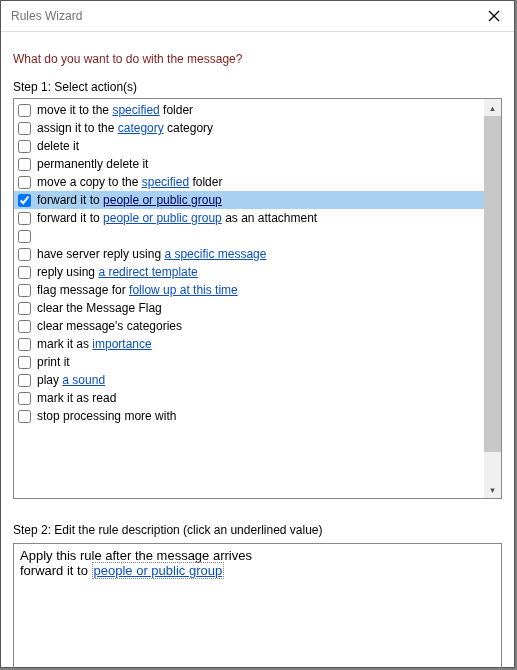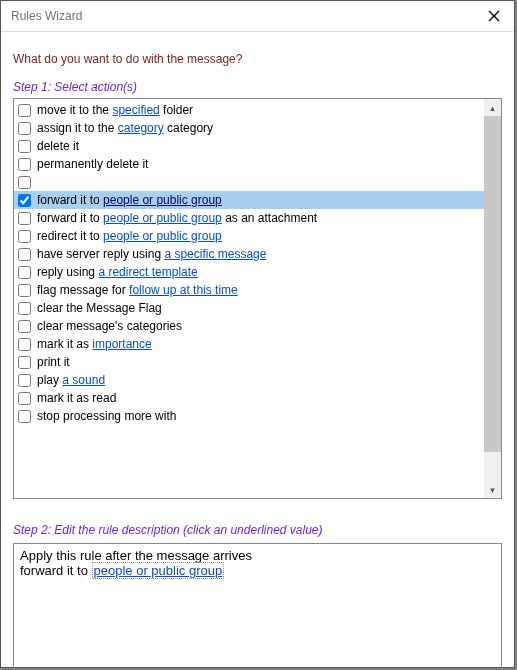--- a/index.html
+++ b/index.html
@@ -45,22 +45,21 @@
     display: flex;
     flex-direction: column;
     box-sizing: border-box;
   }
   .question {
     margin: 8px 0 10px 0;
     color: #7f1d1d;
   }
   .step-label {
     margin: 4px 0 4px 0;
-    color: #6d28d9;
-    font-style: italic;
+    color: #000000;
   }
   .listbox-wrap {
     border: 1px solid #888;
     height: 401px;
     display: flex;
     flex-direction: row;
     box-sizing: border-box;
     background: #fff;
   }
   .listbox {
@@ -192,32 +191,32 @@
           <div class="row">
             <input type="checkbox" style="">
             <span>delete it</span>
           </div>
           <div class="row">
             <input type="checkbox" style="">
             <span>permanently delete it</span>
           </div>
           <div class="row">
             <input type="checkbox" style="">
+            <span>move a copy to the <span class="link">specified</span> folder</span>
           </div>
           <div class="row selected">
             <input type="checkbox" checked="" style="">
             <span>forward it to <span class="link dark">people or public group</span></span>
           </div>
           <div class="row">
             <input type="checkbox" style="">
             <span>forward it to <span class="link">people or public group</span> as an attachment</span>
           </div>
           <div class="row">
             <input type="checkbox" style="">
-            <span>redirect it to <span class="link">people or public group</span></span>
           </div>
           <div class="row">
             <input type="checkbox" style="">
             <span>have server reply using <span class="link">a specific message</span></span>
           </div>
           <div class="row">
             <input type="checkbox" style="">
             <span>reply using <span class="link">a redirect template</span></span>
           </div>
           <div class="row">

